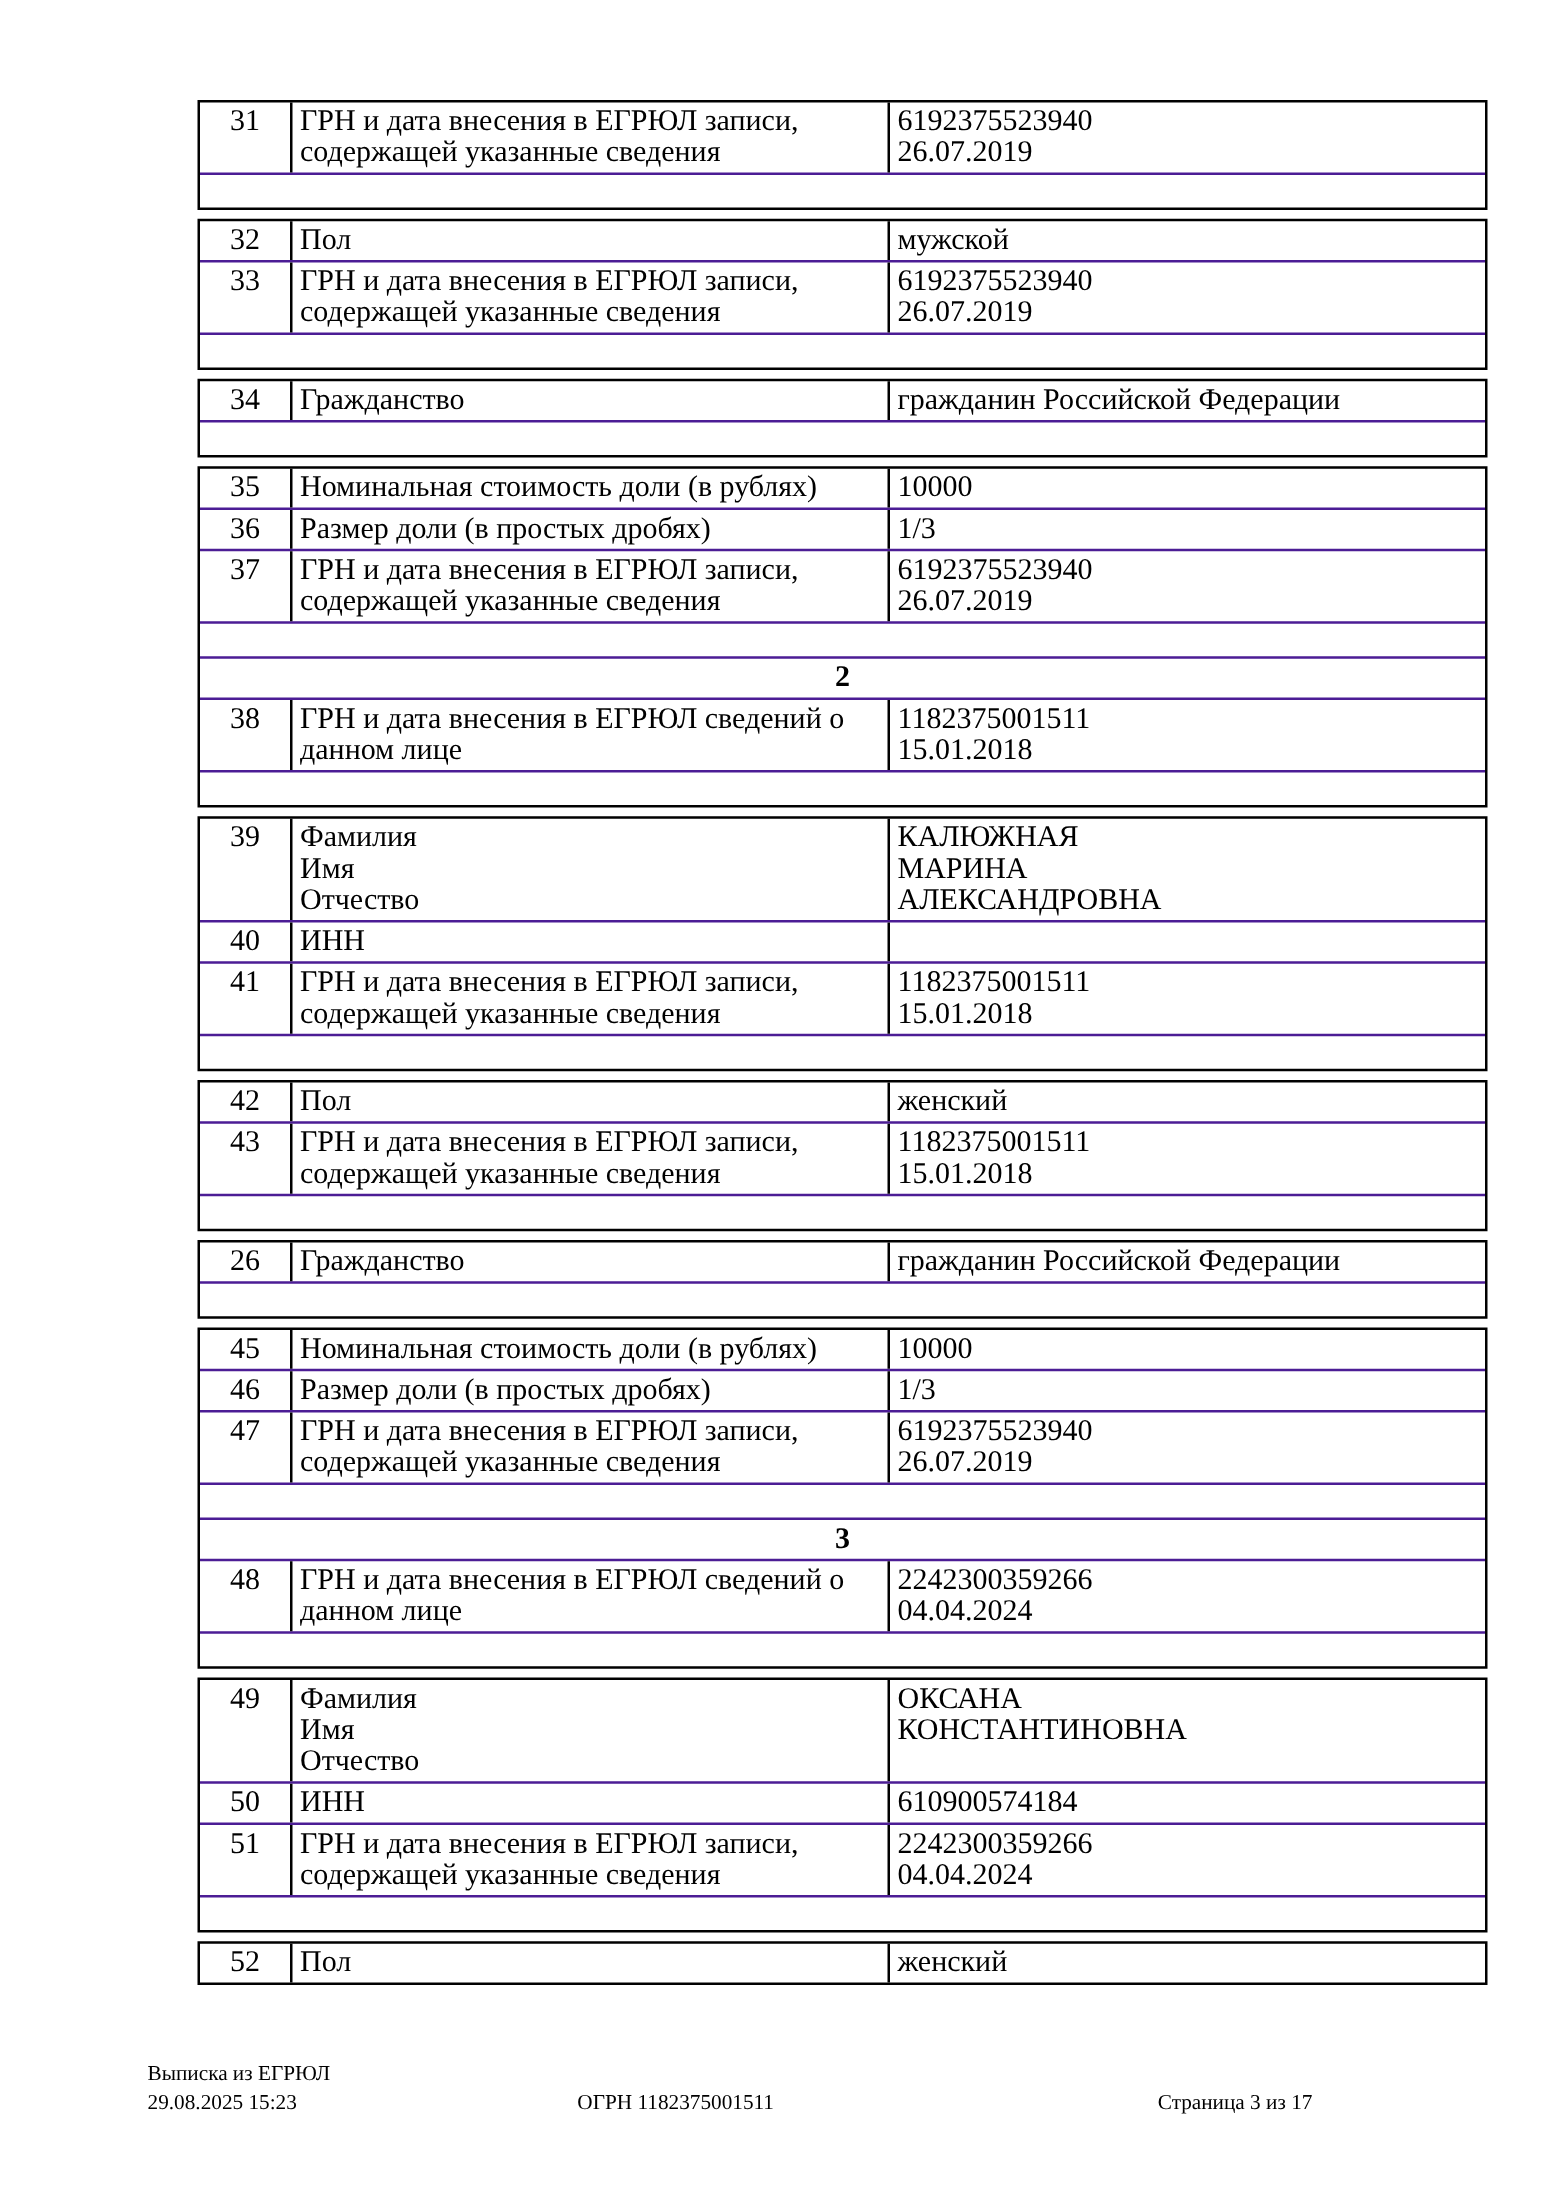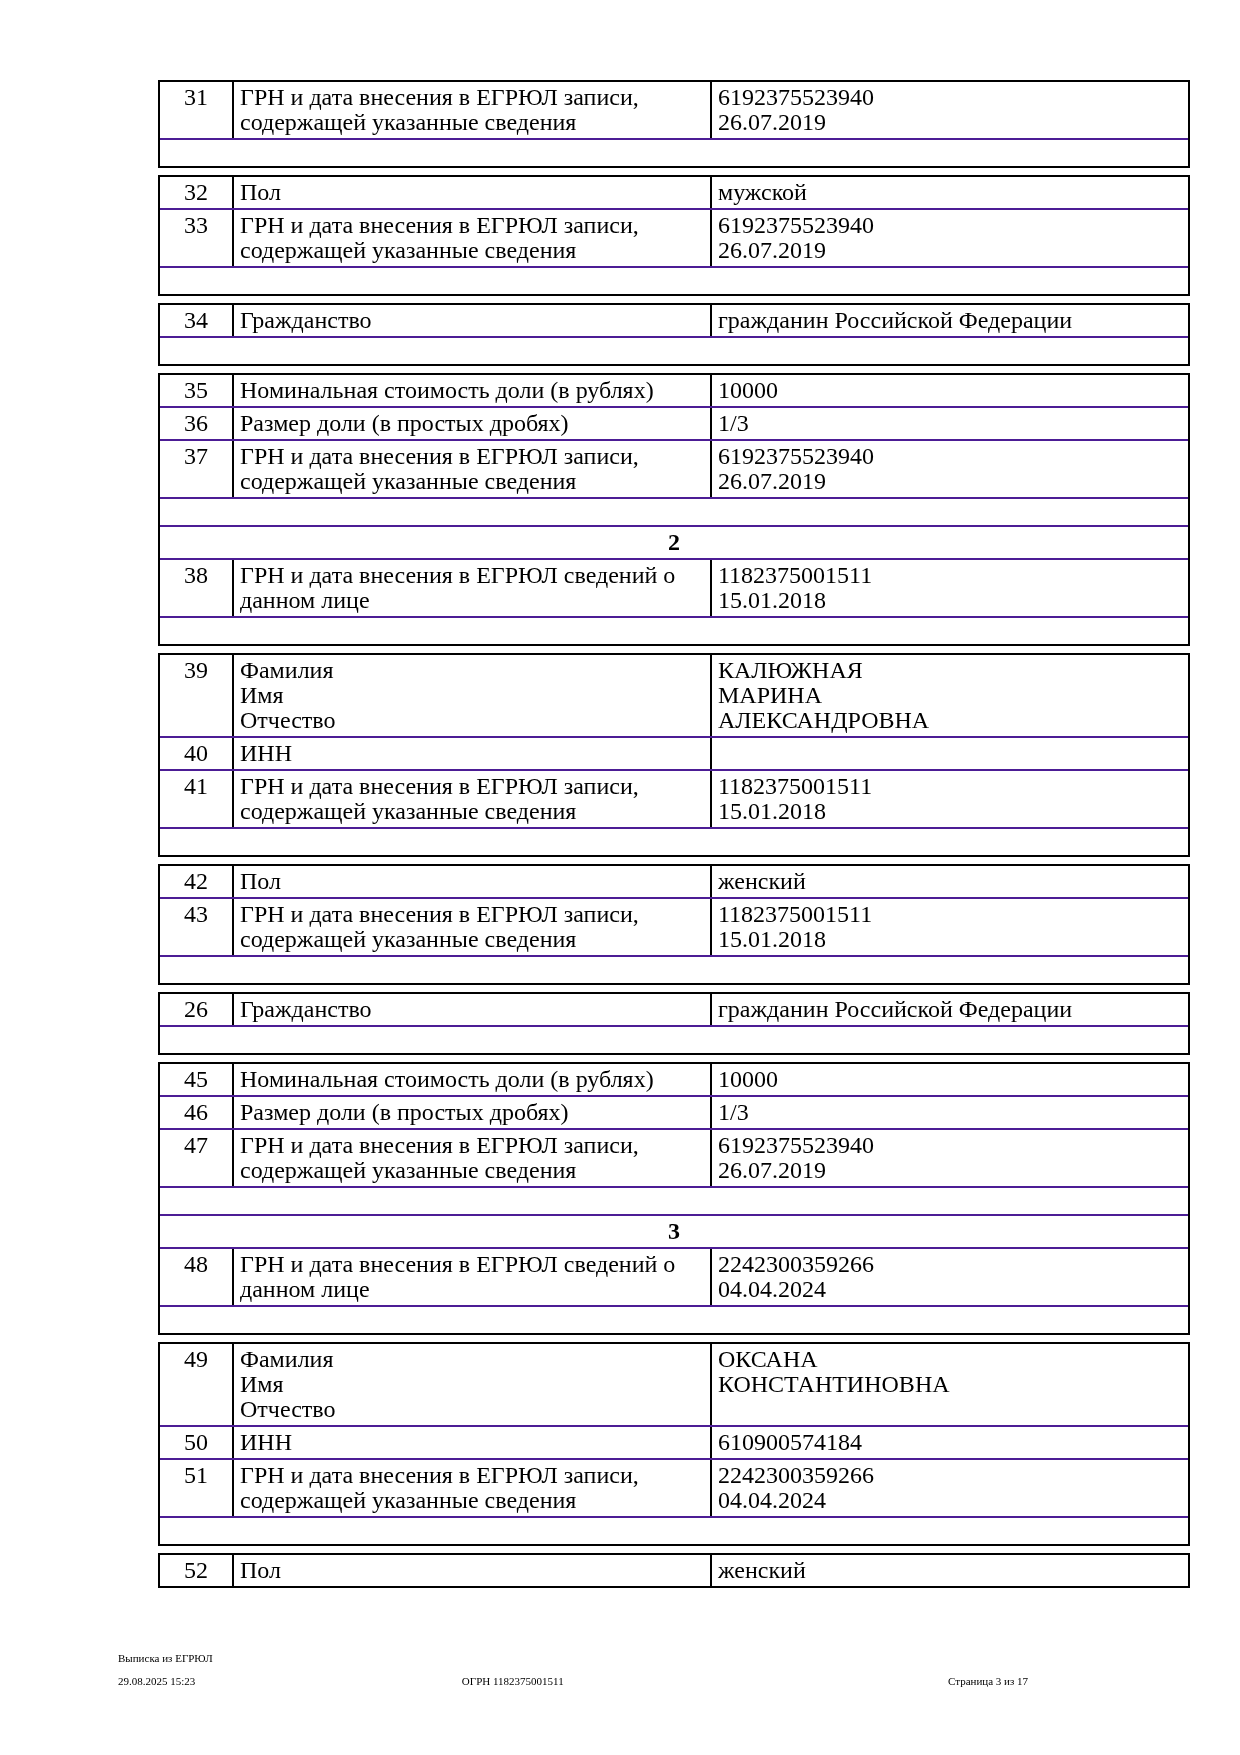--- a/index.html
+++ b/index.html
@@ -74,21 +74,21 @@
     font-weight: bold;
     padding: 3px 0;
   }
   .footer {
     position: absolute;
     left: 118px;
     top: 1647px;
     width: 1042px;
     display: flex;
     align-items: flex-end;
-    font-size: 11px;
+    font-size: 17px;
     line-height: 23px;
   }
   .footer .f-left  { flex: 1 1 33%; text-align: left; }
   .footer .f-center{ flex: 1 1 34%; text-align: left; }
   .footer .f-right { flex: 1 1 33%; text-align: center; }
 </style>
 </head>
 <body>
 
 <div class="page">

